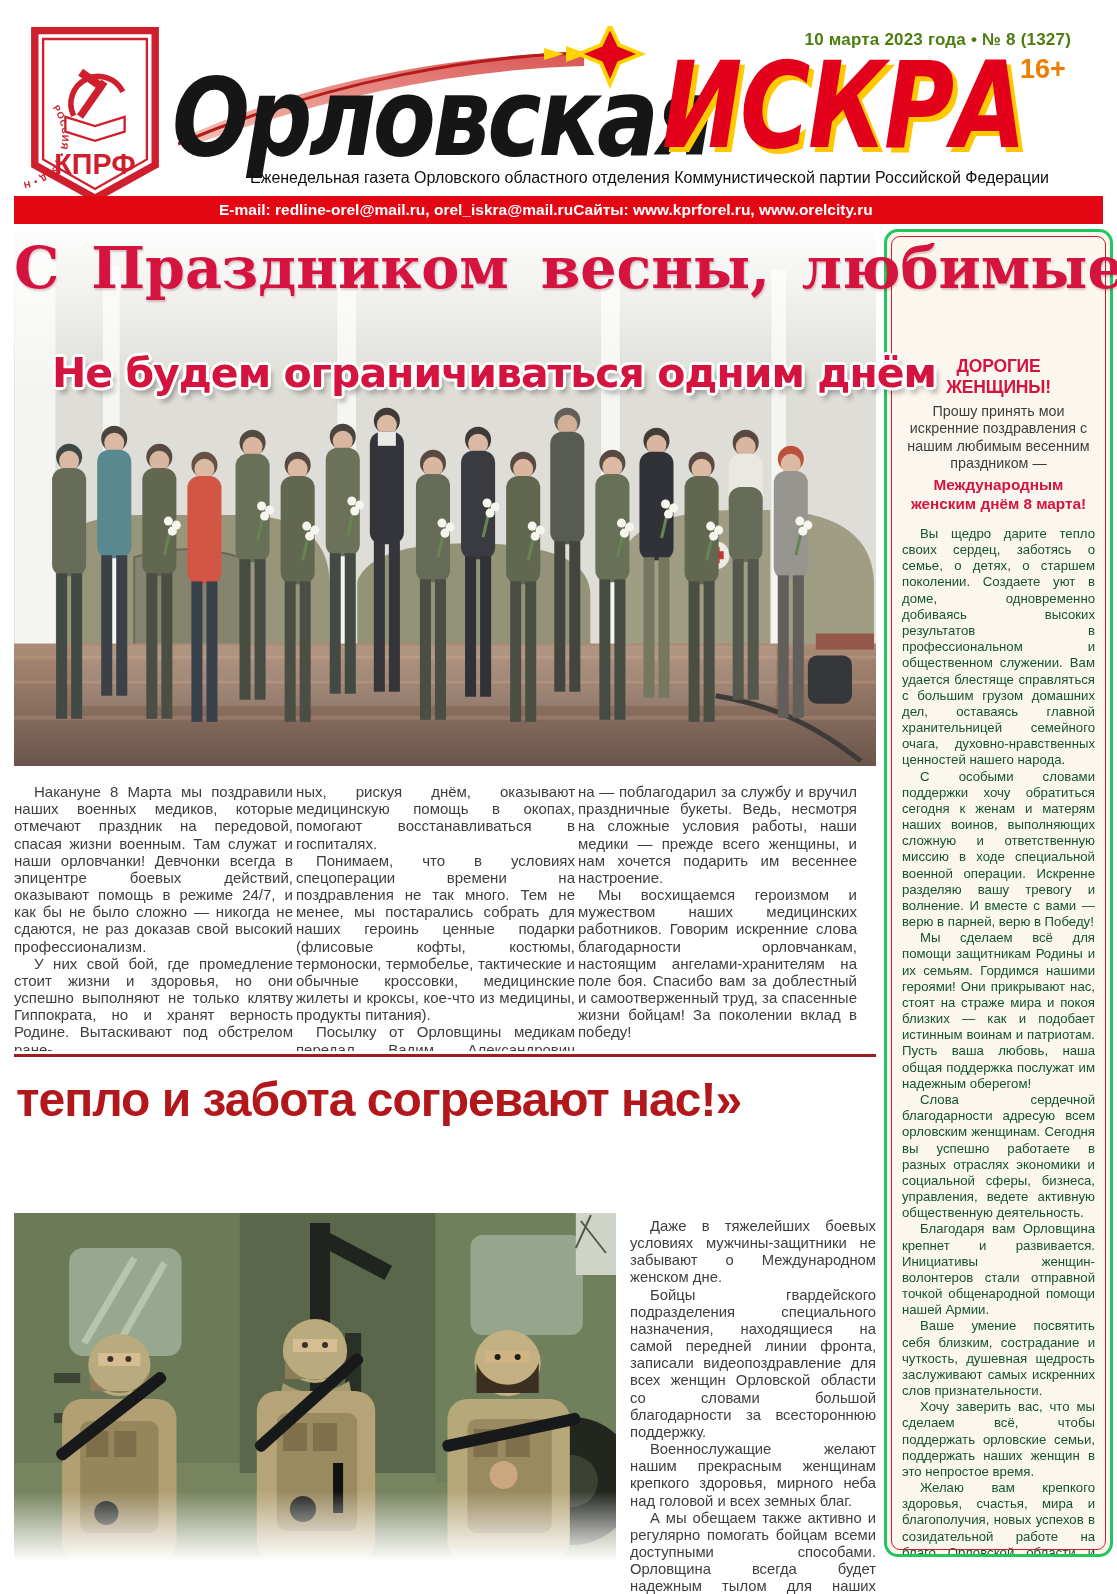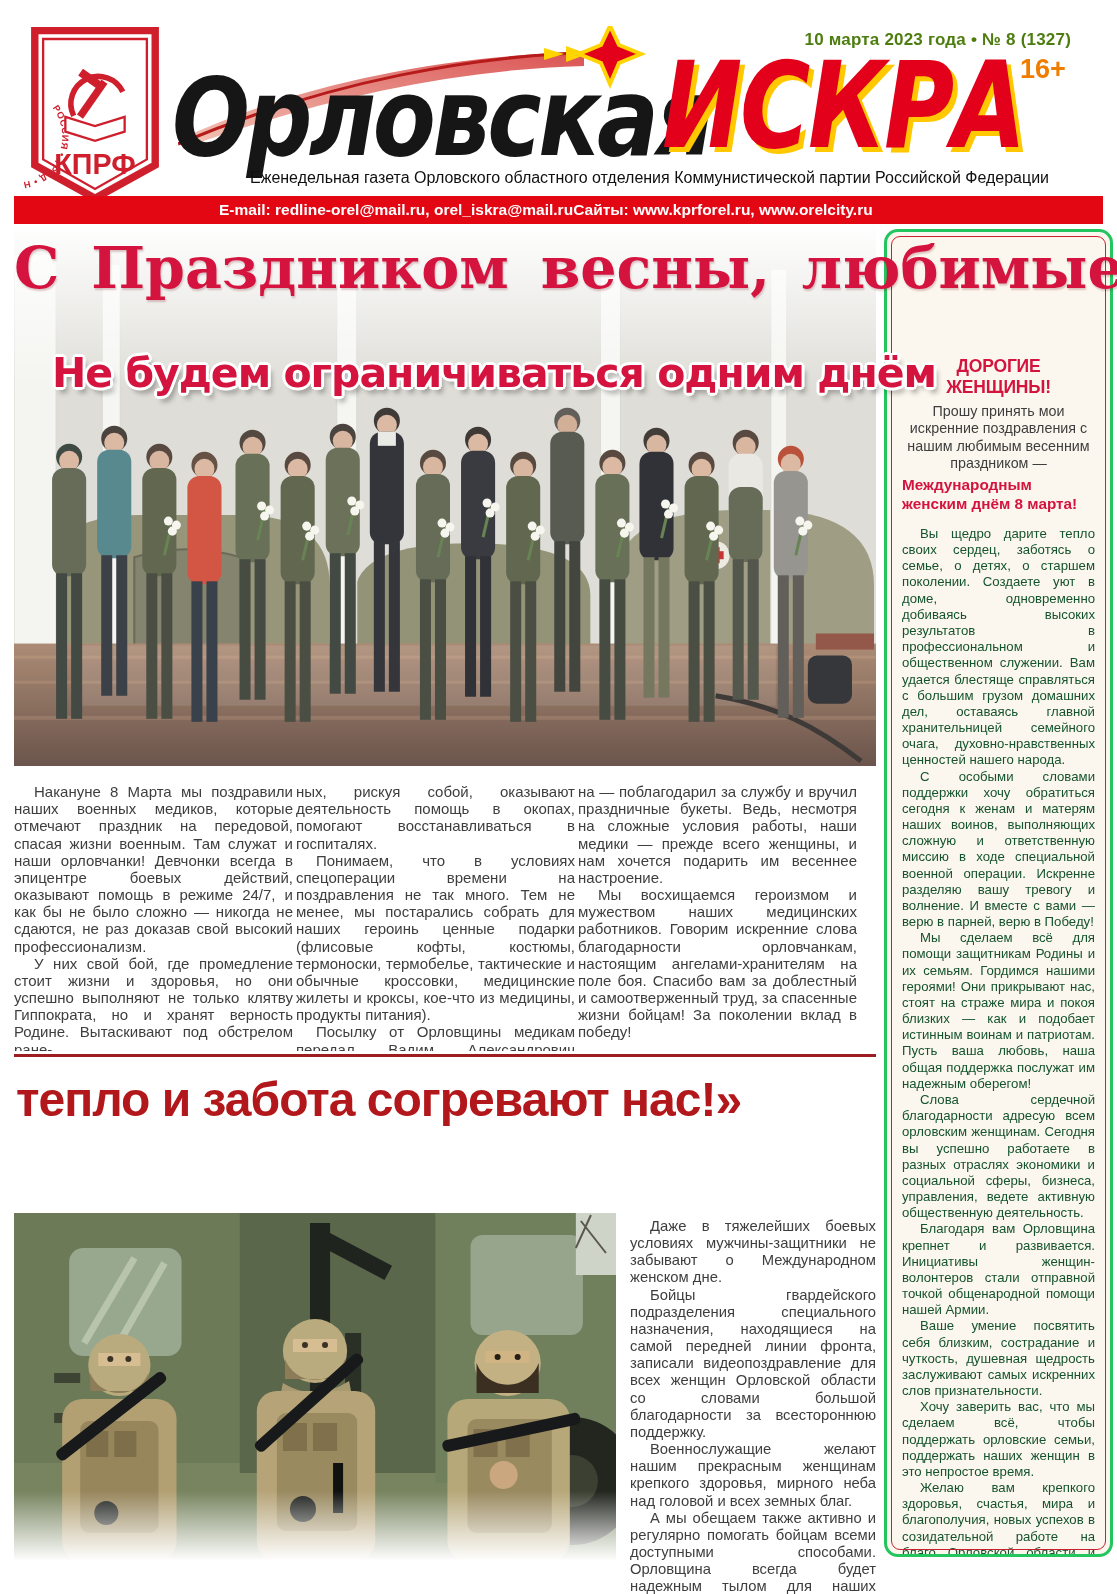--- a/index.html
+++ b/index.html
@@ -42,21 +42,21 @@
   .col-right{position:absolute;left:630px;top:1218px;width:246px;font-size:14.8px;line-height:1.16;
       text-align:justify;color:#3e3e3e;z-index:2;}
   .col-right p{margin:0;text-indent:20px;}
   
   .sidebar{position:absolute;left:884px;top:229px;width:229px;height:1328px;background:#fcf7ee;
       border:3px solid #22c55e;border-radius:14px;box-sizing:border-box;z-index:2;
       padding:124px 15px 18px 15px;overflow:hidden;}
   .sidebar::before{content:"";position:absolute;inset:4px;border:1px solid #c8202e;border-radius:9px;pointer-events:none;}
   .sb-head{margin:0 0 5px 0;text-align:center;font-weight:bold;font-size:17.5px;color:#d4143e;letter-spacing:-.2px;}
   .sb-intro{margin:0;text-align:center;font-size:14.3px;line-height:1.22;color:#3e3e3e;}
-  .sb-highlight{margin:2px 0 13px 0;font-weight:bold;font-size:15.3px;line-height:1.25;color:#d4143e;}
+  .sb-highlight{margin:2px 0 13px 0;text-align:center;font-weight:bold;font-size:15.3px;line-height:1.25;color:#d4143e;}
   .sb-p{margin:0;font-size:13.2px;line-height:1.225;text-align:justify;color:#14532d;text-indent:18px;}
 </style>
 </head>
 <body>
 
 <div class="page">
 
   <div class="dateline">10 марта 2023 года  •  № 8 (1327)</div>
 
   <svg class="logo" viewBox="0 0 140 190">
@@ -313,21 +313,21 @@
 
   <div class="headline1">С Праздником весны, любимые!</div>
   <div class="headline1sub">Не будем ограничиваться одним днём</div>
 
   <div class="columns">
     <div class="col">
       <p>Накануне 8 Марта мы поздравили наших военных медиков, которые отмечают праздник на передовой, спасая жизни военным. Там служат и наши орловчанки! Девчонки всегда в эпицентре боевых действий, оказывают помощь в режиме 24/7, и как бы не было сложно — никогда не сдаются, не раз доказав свой высокий профессионализм.</p>
       <p>У них свой бой, где промедление стоит жизни и здоровья, но они успешно выполняют не только клятву Гиппократа, но и хранят верность Родине. Вытаскивают под обстрелом ране-</p>
     </div>
     <div class="col">
-      <p class="cont">ных, рискуя собой, оказывают деятельность помощь в окопах, помогают восстанавливаться в госпиталях.</p>
+      <p class="cont">ных, рискуя днём, оказывают медицинскую помощь в окопах, помогают восстанавливаться в госпиталях.</p>
       <p>Понимаем, что в условиях спецоперации времени на поздравления не так много. Тем не менее, мы постарались собрать для наших героинь ценные подарки (флисовые кофты, костюмы, термоноски, термобелье, тактические и обычные кроссовки, медицинские жилеты и кроксы, кое-что из медицины, продукты питания).</p>
       <p>Посылку от Орловщины медикам передал Вадим Александрович Тарасов. От имени всех жителей регио-</p>
     </div>
     <div class="col">
       <p class="cont">на — поблагодарил за службу и вручил праздничные букеты. Ведь, несмотря на сложные условия работы, наши медики — прежде всего женщины, и нам хочется подарить им весеннее настроение.</p>
       <p>Мы восхищаемся героизмом и мужеством наших медицинских работников. Говорим искренние слова благодарности орловчанкам, настоящим ангелами-хранителям на поле боя. Спасибо вам за доблестный и самоотверженный труд, за спасенные жизни бойцам! За поколении вклад в победу!</p>
     </div>
   </div>
 
   <div class="rule"></div>

